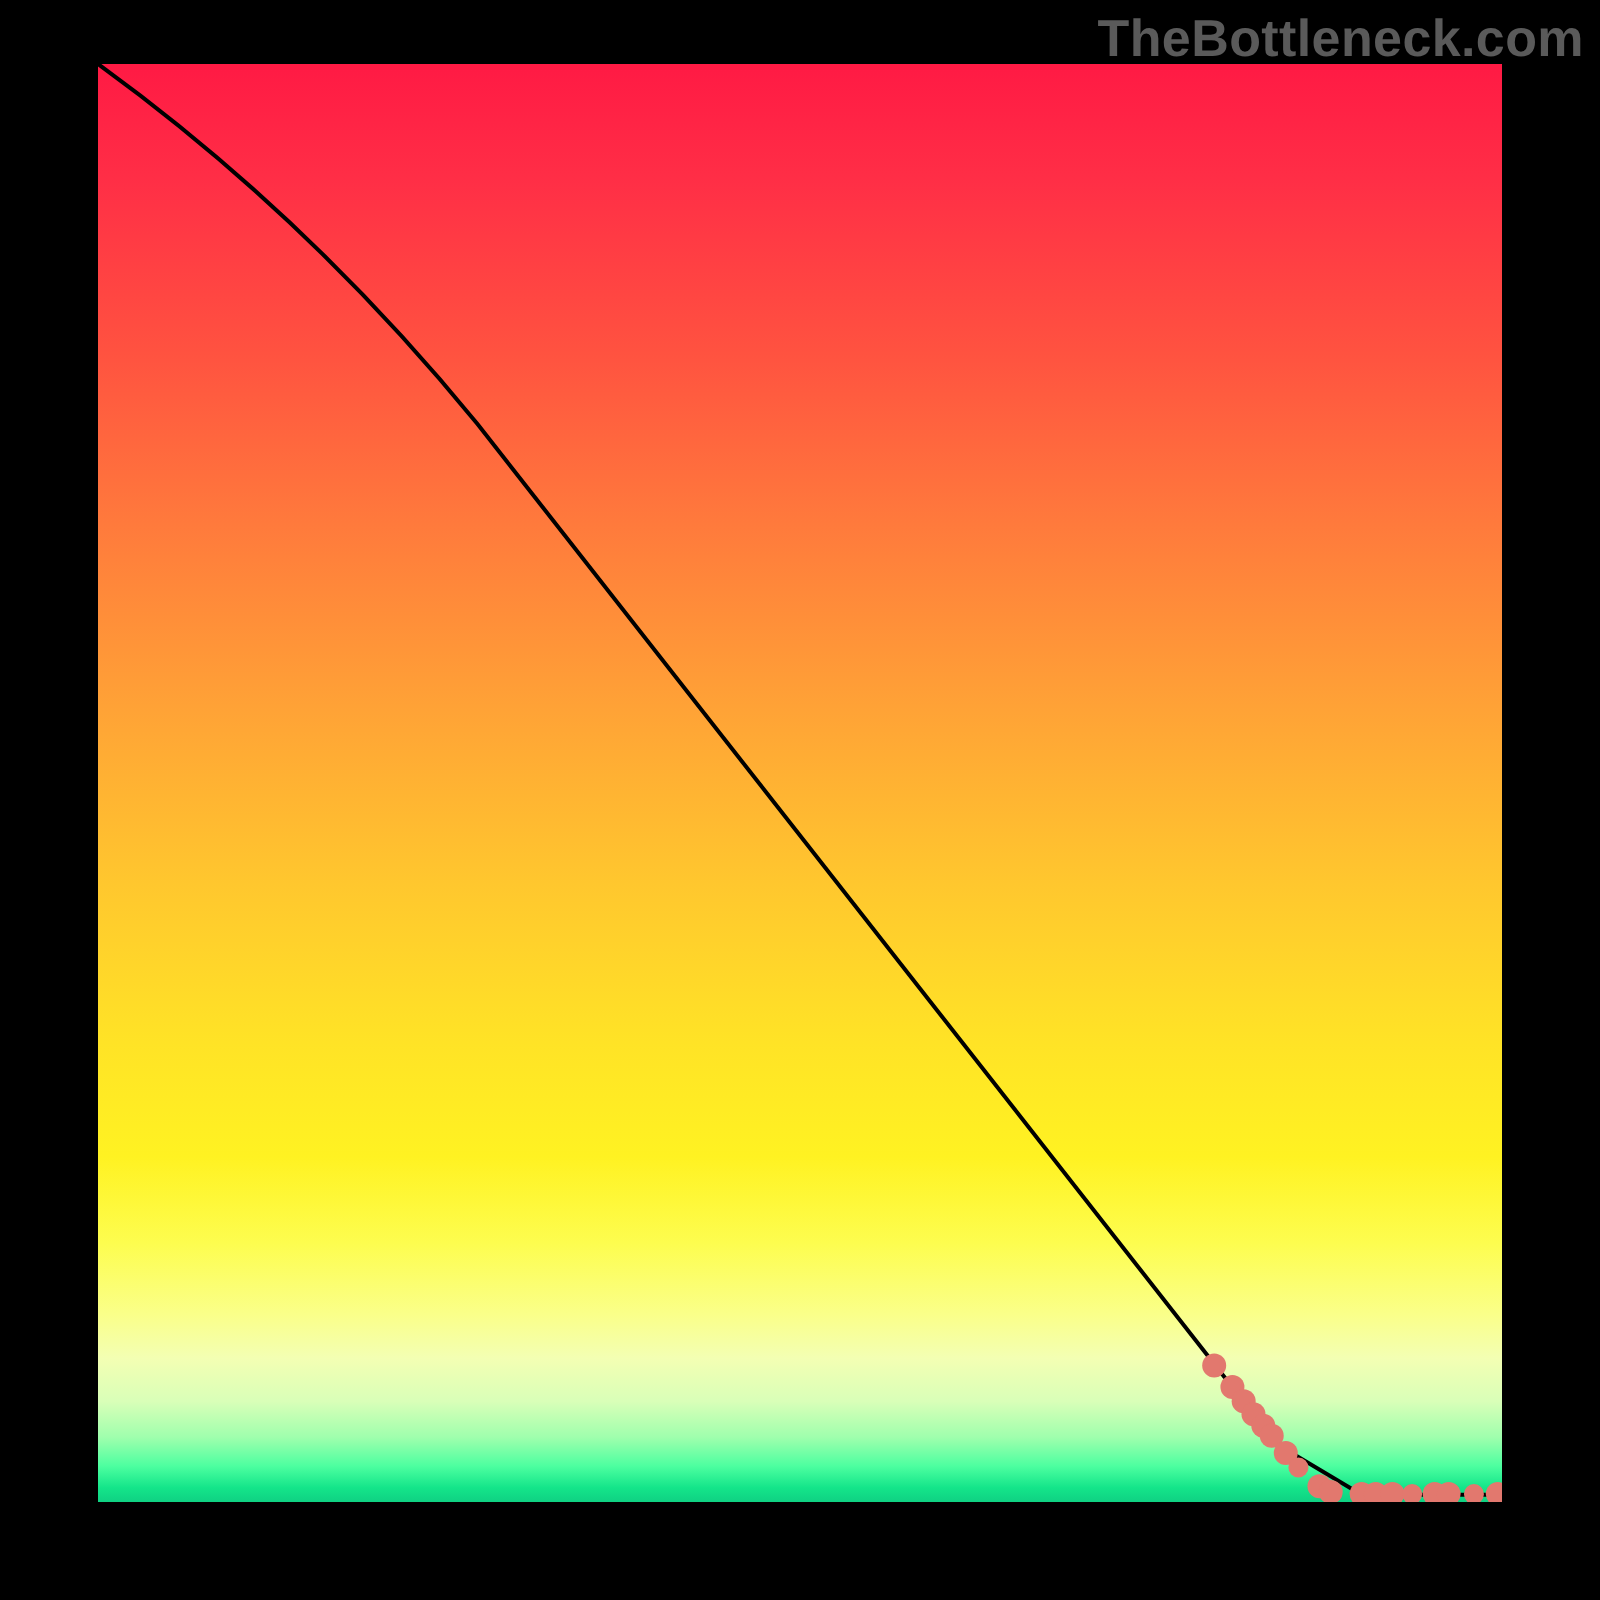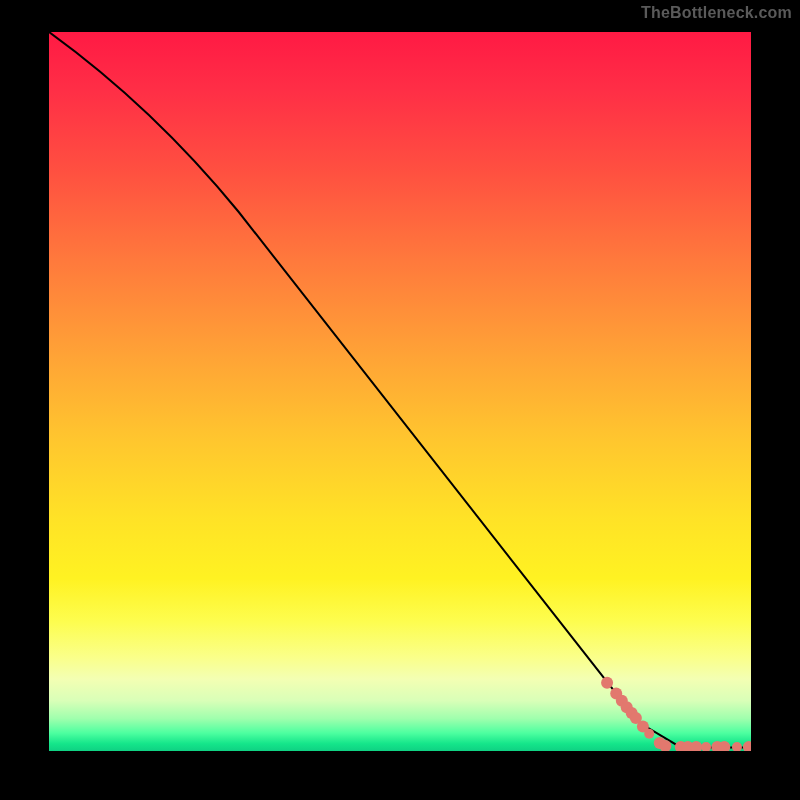--- a/index.html
+++ b/index.html
@@ -8,21 +8,21 @@
     position: absolute;
     left: 0; top: 0;
     width: 800px; height: 800px;
     background: #000;
   }
   .watermark {
     position: absolute;
     top: 4px;
     right: 8px;
     font-family: Arial, Helvetica, sans-serif;
-    font-size: 16px;
+    font-size: 26px;
     font-weight: 600;
     color: #5a5a5a;
     letter-spacing: 0.2px;
   }
   .plot-area {
     position: absolute;
     left: 49px;
     top: 32px;
     width: 702px;
     height: 719px;

